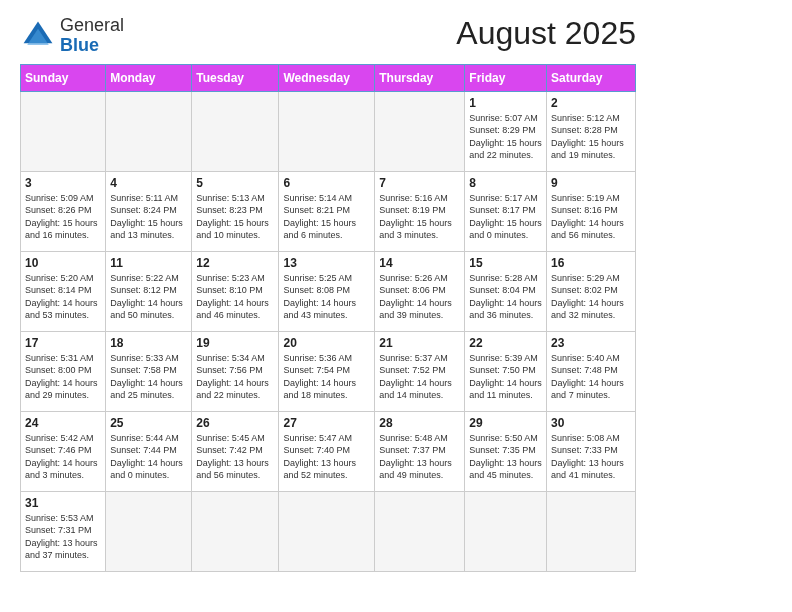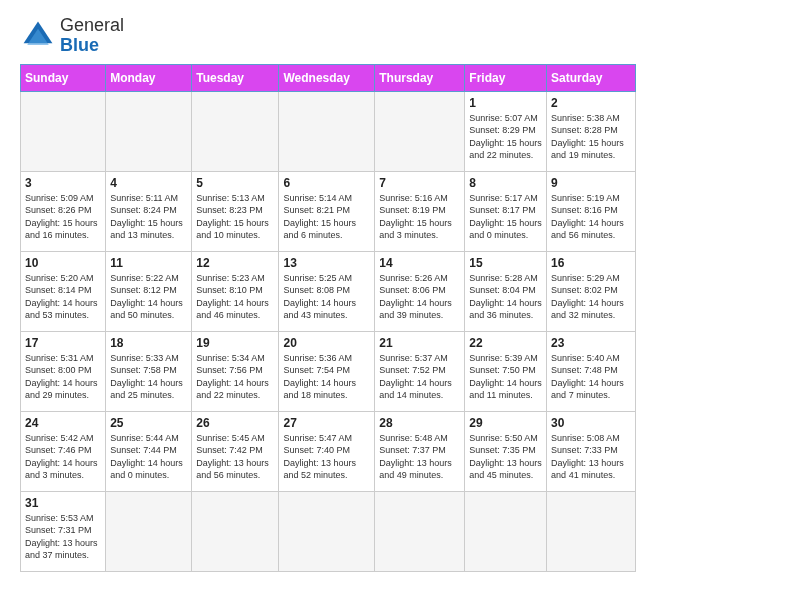--- a/index.html
+++ b/index.html
@@ -104,20 +104,21 @@
       <svg class="logo-icon" viewBox="0 0 40 40">
         <polygon points="20,4 36,28 4,28" fill="#1a6bb5"></polygon>
         <polygon points="20,12 32,30 8,30" fill="#4a9de0" opacity="0.6"></polygon>
       </svg>
       <div class="logo-text">
         <span class="general">General</span>
         <span class="blue">Blue</span>
       </div>
     </div>
     <div class="title-block">
+      <div class="main-title">August 2025</div>
     </div>
   </div>
 
   <table class="calendar">
     <thead>
       <tr>
         <th>Sunday</th>
         <th>Monday</th>
         <th>Tuesday</th>
         <th>Wednesday</th>
@@ -135,21 +136,21 @@
           <td class="empty"></td>
           <td>
             <span class="day-number">1</span>
             <div class="day-info">Sunrise: 5:07 AM
 Sunset: 8:29 PM
 Daylight: 15 hours
 and 22 minutes.</div>
           </td>
           <td>
             <span class="day-number">2</span>
-            <div class="day-info">Sunrise: 5:38 AM
+            <div class="day-info">Sunrise: 5:12 AM
 Sunset: 8:28 PM
 Daylight: 15 hours
 and 19 minutes.</div>
           </td>
         </tr>
         <tr>
           <td>
             <span class="day-number">3</span>
             <div class="day-info">Sunrise: 5:09 AM
 Sunset: 8:26 PM

